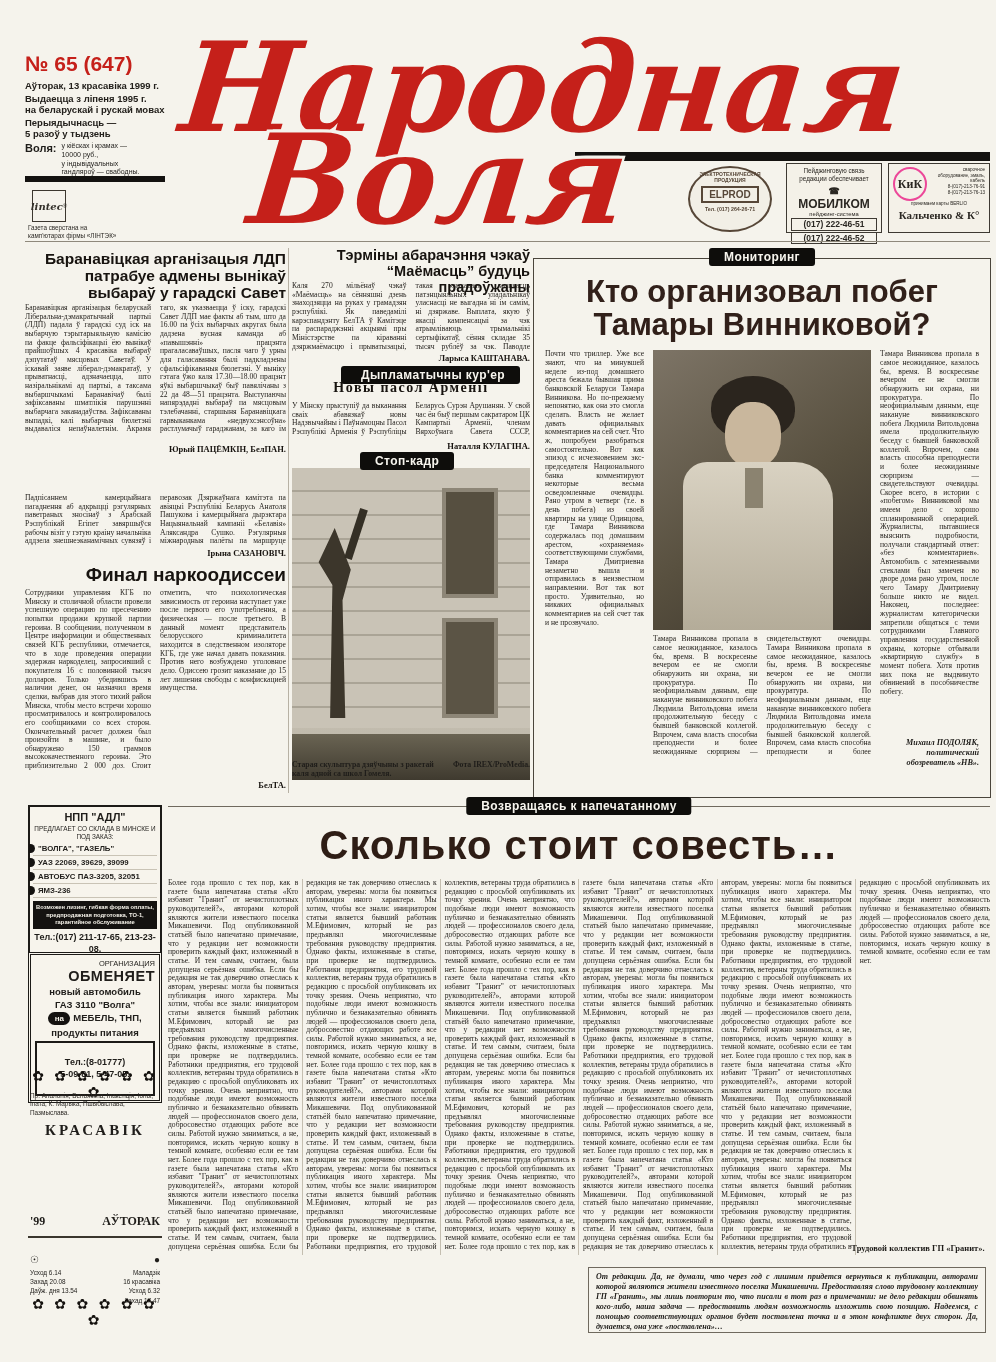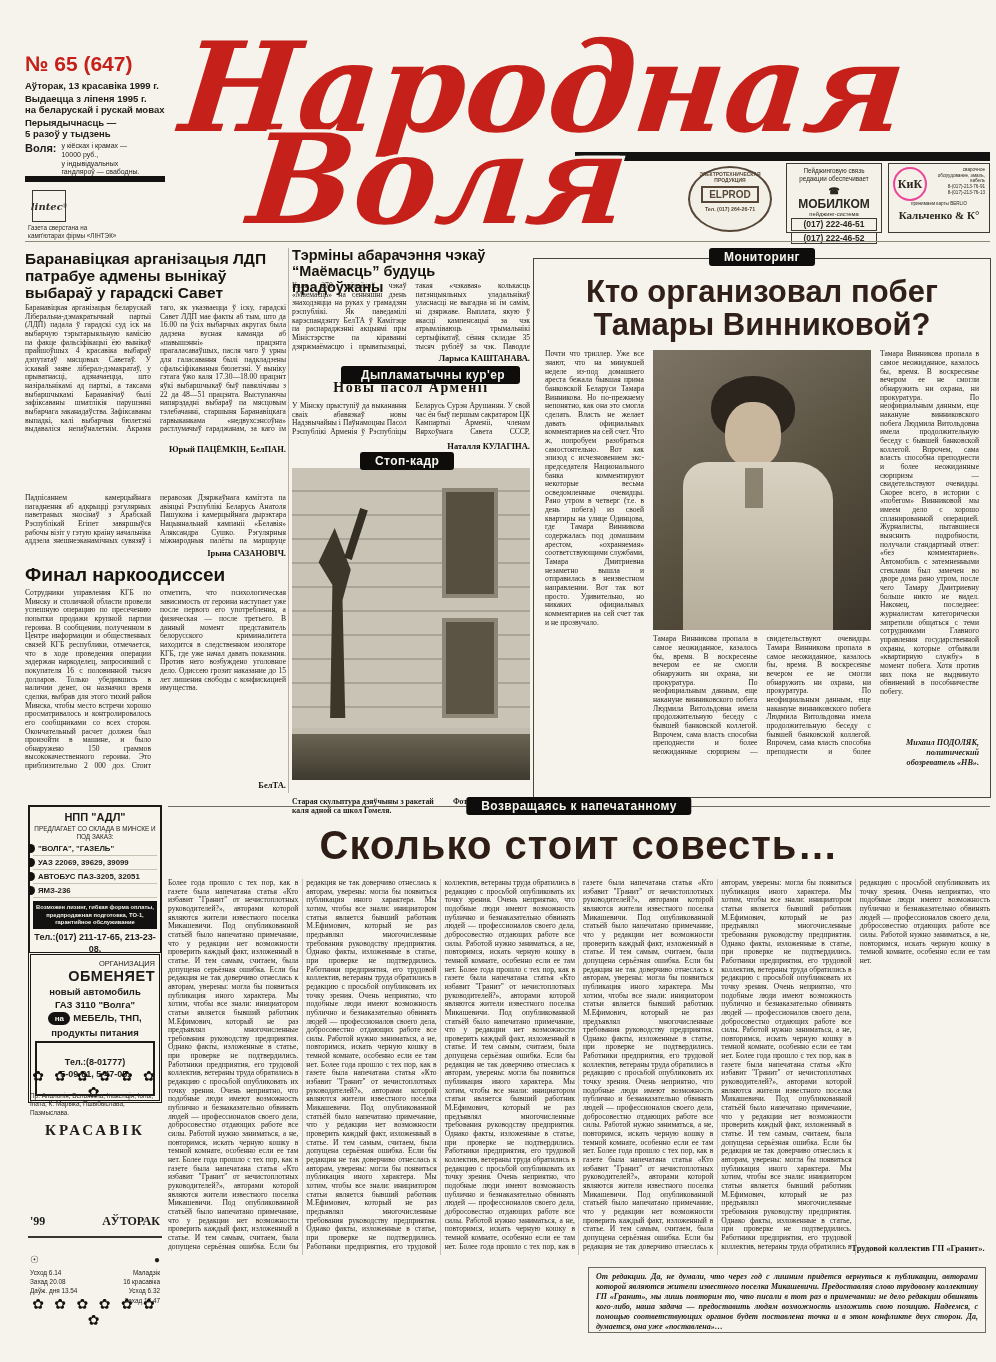--- a/index.html
+++ b/index.html
@@ -29,21 +29,21 @@
   .ad-box{border:1.5px solid #3e3a33;background:#f4f1e8;box-sizing:border-box;padding:3px 4px;text-align:center;color:#2a2722;}
   .mob-small{font:400 6.3px/1.2 "Liberation Sans",sans-serif;}
   .mob-name{font:700 12px "Liberation Sans",sans-serif;margin-top:1px;}
   .mob-sub{font:400 5.8px "Liberation Sans",sans-serif;}
   .mob-tel{font:700 8.5px/1.25 "Liberation Sans",sans-serif;border:1px solid #3e3a33;margin-top:1px;}
   .kk-logo{width:30px;height:30px;border:2px solid #ec4899;border-radius:50%;display:inline-flex;align-items:center;justify-content:center;
            font:700 12px "Liberation Serif",serif;}
   .kk-tiny{font:400 4.6px/1.25 "Liberation Sans",sans-serif;text-align:right;}
   .kk-name{font:700 11px "Liberation Serif",serif;margin-top:2px;}
   
-  .h-sans{font-family:"Liberation Sans",sans-serif;font-weight:700;text-align:left;color:#17130f;}
+  .h-sans{font-family:"Liberation Sans",sans-serif;font-weight:700;text-align:right;color:#17130f;}
   .h-serif{font-family:"Liberation Serif",serif;font-weight:700;text-align:center;color:#17130f;}
   .body{font:7.6px/1.14 "Liberation Serif",serif;text-align:justify;color:#201d19;overflow:hidden;}
   .cols2{column-count:2;column-gap:9px;column-fill:auto;}
   .byline{font:700 8.5px "Liberation Serif",serif;text-align:right;color:#17130f;}
   .banner{background:#0e0d0b;color:#f7f5ee;font:700 12px/1 "Liberation Sans",sans-serif;
           padding:3px 15px;border-radius:3px;letter-spacing:.4px;white-space:nowrap;z-index:4;}
   .vrule{width:1px;background:#b7b1a4;}
   .hrule{height:1px;background:#8f897c;}
   
   .pobeg-box{border:1px solid #4a453c;box-sizing:border-box;background:#f5f3ec;}
@@ -176,21 +176,21 @@
 
   <div class="abs photo" style="left:292px;top:468px;width:238px;height:312px;">
     <div style="position:absolute;inset:0;background:linear-gradient(#cdc7ba,#bfb9ab);"></div>
     <div style="position:absolute;left:0;top:0;width:238px;height:260px;background:repeating-linear-gradient(#c9c3b6 0 22px,#aaa496 22px 24px);"></div>
     <div style="position:absolute;left:150px;top:20px;width:56px;height:110px;background:#564f40;box-shadow:inset 0 0 0 4px #8d8677;"></div>
     <div style="position:absolute;left:150px;top:150px;width:56px;height:100px;background:#5b5445;box-shadow:inset 0 0 0 4px #8d8677;"></div>
     <div style="position:absolute;left:22px;top:60px;width:46px;height:190px;background:#3c362b;clip-path:polygon(35% 100%,40% 30%,10% 18%,45% 0,80% 22%,62% 38%,68% 100%);"></div>
     <div style="position:absolute;left:60px;top:40px;width:8px;height:52px;background:#342f25;transform:rotate(18deg);"></div>
     <div style="position:absolute;left:0;bottom:0;width:238px;height:46px;background:linear-gradient(#6a6453,#3f3a2f);"></div>
   </div>
-  <div class="abs" style="left:292px;top:797px;width:238px;display:flex;gap:6px;">
+  <div class="abs" style="left:292px;top:760px;width:238px;display:flex;gap:6px;">
     <span class="caption" style="flex:1;">Старая скульптура дзяўчыны з ракетай каля адной са школ Гомеля.</span>
     <span class="credit">Фота IREX/ProMedia.</span>
   </div>
 
   <div class="abs pobeg-box" style="left:533px;top:258px;width:458px;height:540px;">
     <div class="banner" style="position:absolute;top:-11px;left:50%;transform:translateX(-50%);">Мониторинг</div>
     <div class="pobeg-head">
       <div>Кто организовал побег</div>
       <div>Тамары Винниковой?</div>
     </div>

